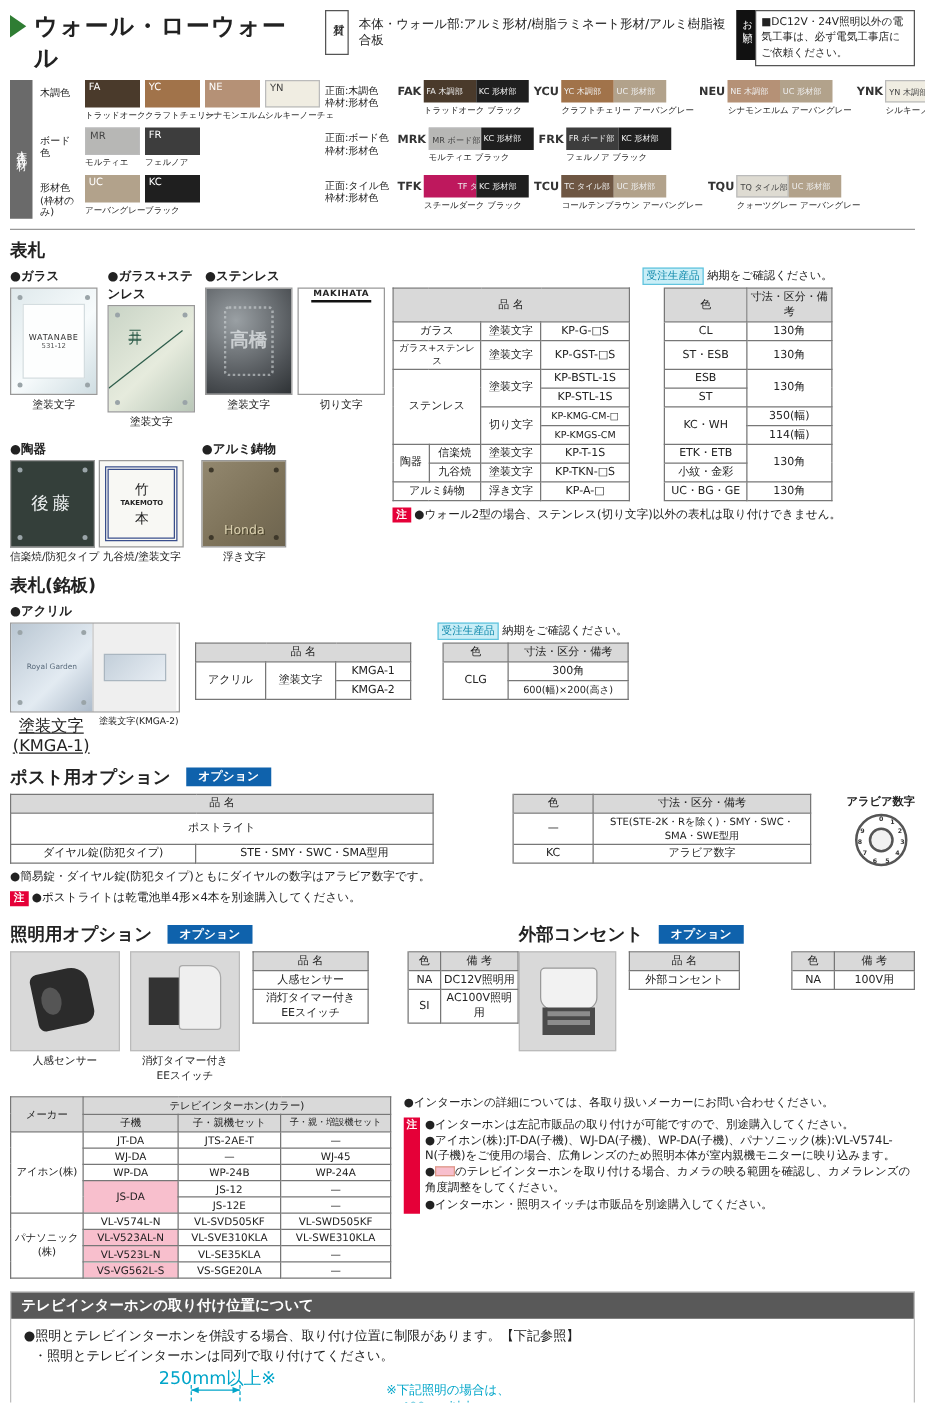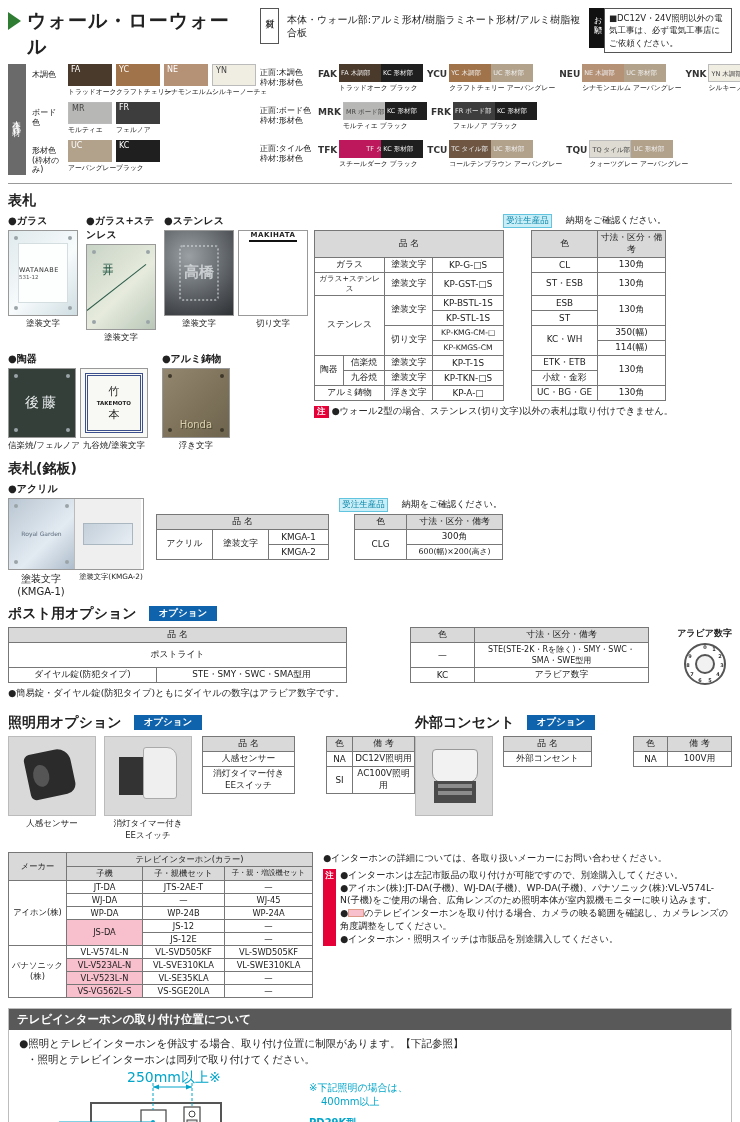--- a/index.html
+++ b/index.html
@@ -41,21 +41,21 @@
 .caption{font-size:8.5px;text-align:center;margin-top:2px;}
 
 .hy-wrap{display:flex;gap:6px;}
 .hy-left{width:300px;}
 .prow{display:flex;gap:8px;}
 .photo{width:70px;height:86px;border:1px solid #999;position:relative;overflow:hidden;}
 .photo2{width:68px;height:70px;border:1px solid #999;position:relative;overflow:hidden;}
 .dot{position:absolute;width:4px;height:4px;border-radius:50%;background:#9aa4a8;}
 .dtl{top:5px;left:5px}.dtr{top:5px;right:5px}.dbl{bottom:5px;left:5px}.dbr{bottom:5px;right:5px}
 .ph-glass{background:linear-gradient(135deg,#dfe9ec,#f7fbfc 55%,#cfdde2);}
-.ph-glass .inner{position:absolute;inset:12px 9px;background:#fdfefe;border:1px solid #d4dde0;text-align:left;padding-top:22px;}
+.ph-glass .inner{position:absolute;inset:12px 9px;background:#fdfefe;border:1px solid #d4dde0;text-align:center;padding-top:22px;}
 .g1{font-size:6.5px;letter-spacing:.5px;color:#333;}
 .g2{font-size:5.5px;color:#555;}
 .ph-gs{background:linear-gradient(135deg,#c9d4c6,#e6ebdd 55%,#b9c7b8);}
 .gs1{position:absolute;top:10px;left:12px;font-size:11px;color:#2d5c4a;writing-mode:vertical-rl;text-orientation:upright;}
 .gs2{position:absolute;bottom:8px;right:10px;font-size:11px;color:#2d5c4a;writing-mode:vertical-rl;text-orientation:upright;}
 .gsline{position:absolute;top:50%;left:-8px;width:110%;border-top:1.5px solid #2d5c4a;transform:rotate(-38deg);}
 .ph-st1{background:radial-gradient(circle at 35% 30%,#9aa0a4,#4c5054 70%,#2e3235);font-weight:bold;}
 .st1t{position:absolute;inset:0;display:flex;align-items:center;justify-content:center;font-size:15px;color:#d8dcde;opacity:.85;}
 .ring{position:absolute;inset:14px;border:2px dotted #cfd4d6;border-radius:4px;opacity:.6;}
 .ph-st2{background:#fff;display:flex;align-items:flex-start;justify-content:center;}
@@ -66,21 +66,21 @@
 .to2frame{position:absolute;inset:4px;border:3px double #3a4f8c;display:flex;flex-direction:column;align-items:center;justify-content:center;gap:1px;}
 .to2a{font-size:11px;}.to2b{font-size:5.5px;font-weight:bold;}.to2c{font-size:11px;}
 .ph-al{background:linear-gradient(135deg,#93886f,#7c7158 60%,#6d644f);}
 .alt{position:absolute;inset:0;display:flex;align-items:center;justify-content:center;font-size:10px;color:#d9cfae;text-shadow:1px 1px 0 #4d462f;margin-top:44px;}
 .dot.dk{background:#3e382a;}
 
 .t{border-collapse:collapse;font-size:8.8px;text-align:center;table-layout:fixed;}
 .t td,.t th{border:1px solid #777;padding:1px 2px;height:15px;overflow:hidden;}
 .t th{background:#d9d9d9;font-weight:normal;}
 .t .sp{border-top:none;border-bottom:none;background:#fff;}
-.order-line{display:flex;justify-content:flex-end;align-items:center;gap:14px;margin-bottom:2px;font-size:9px;}
+.order-line{display:flex;justify-content:flex-end;align-items:center;gap:3px;margin-bottom:2px;font-size:9px;}
 .jyu{background:#c9eef7;color:#0c87aa;border:1px solid #62c4de;font-size:8.5px;padding:0 2px;}
 .chu{background:#e50038;color:#fff;font-size:8.5px;font-weight:bold;padding:0 3px;display:inline-block;}
 .note{font-size:9.3px;margin-top:4px;}
 .opt{background:#0f62ac;color:#fff;font-size:9.5px;font-weight:bold;padding:1px 10px;margin-left:12px;vertical-align:2px;display:inline-block;text-align:center;}
 
 .post-row{display:flex;gap:14px;}
 .dialbox{text-align:center;font-size:9px;font-weight:bold;}
 
 .two-col{display:flex;margin-top:6px;}
 .lcol{width:420px;}
@@ -338,21 +338,21 @@
      <div class="cat">●陶器</div>
      <div style="display:flex;">
       <div>
                 <div class="photo2 ph-to1">
                   <div class="to1t">後藤</div>
                   <span class="dot dtl"></span>
                   <span class="dot dtr"></span>
                   <span class="dot dbl"></span>
                   <span class="dot dbr"></span>
                 </div>
-       <div class="caption">信楽焼/フェルノア</div>
+       <div class="caption">信楽焼/防犯タイプ</div>
               </div>
       <div>
                 <div class="photo2 ph-to2">
                   <div class="to2frame">
                     <span class="to2a">竹</span>
                     <span class="to2b">TAKEMOTO</span>
                     <span class="to2c">本</span>
                   </div>
                 </div>
        <div class="caption">九谷焼/塗装文字</div>
@@ -476,21 +476,21 @@
      <span class="dot dtl"></span>
             <span class="dot dtr"></span>
             <span class="dot dbl"></span>
             <span class="dot dbr"></span>
     </div>
     <div style="width:66px;height:70px;position:relative;background:#efefef;">
      <div style="position:absolute;left:8px;top:24px;width:50px;height:22px;background:linear-gradient(135deg,#c3cfda,#e8eef4);border:1px solid #aab6c0;"></div>
     </div>
    </div>
    <div style="display:flex;gap:4px;">
-    <div class="caption" style="width:66px;font-size:10px;">塗装文字(KMGA-1)</div>
+    <div class="caption" style="width:66px;font-size:13px;text-decoration:underline;">塗装文字(KMGA-1)</div>
     <div class="caption" style="width:66px;font-size:7.3px;">塗装文字(KMGA-2)</div>
    </div>
   </div>
   <div>
    <div class="order-line" style="width:346px;">
           <span class="jyu">受注生産品</span>
           <span>納期をご確認ください。</span>
         </div>
    <table class="t" style="width:346px;">
     <colgroup>
@@ -553,20 +553,21 @@
     <tr>
               <td>ダイヤル錠(防犯タイプ)</td>
               <td>STE・SMY・SWC・SMA型用</td>
               <td class="sp"></td>
               <td>KC</td>
               <td>アラビア数字</td>
             </tr>
    </tbody>
         </table>
    <div class="note">●簡易錠・ダイヤル錠(防犯タイプ)ともにダイヤルの数字はアラビア数字です。</div>
+   <div class="note"><span class="chu">注</span> <span>●ポストライトは乾電池単4形×4本を別途購入してください。</span></div>
   </div>
   <div class="dialbox">
    <div>アラビア数字</div>
    <svg width="48" height="48" viewBox="0 0 48 48">
     <circle cx="24" cy="24" r="20" fill="#fff" stroke="#555" stroke-width="2"></circle>
     <circle cx="24" cy="24" r="9" fill="#f2f2f2" stroke="#555" stroke-width="2"></circle>
     <g fill="#333" font-size="5" text-anchor="middle">
      <text x="24" y="9">0</text>
             <text x="33" y="11">1</text>
             <text x="39" y="18">2</text>

